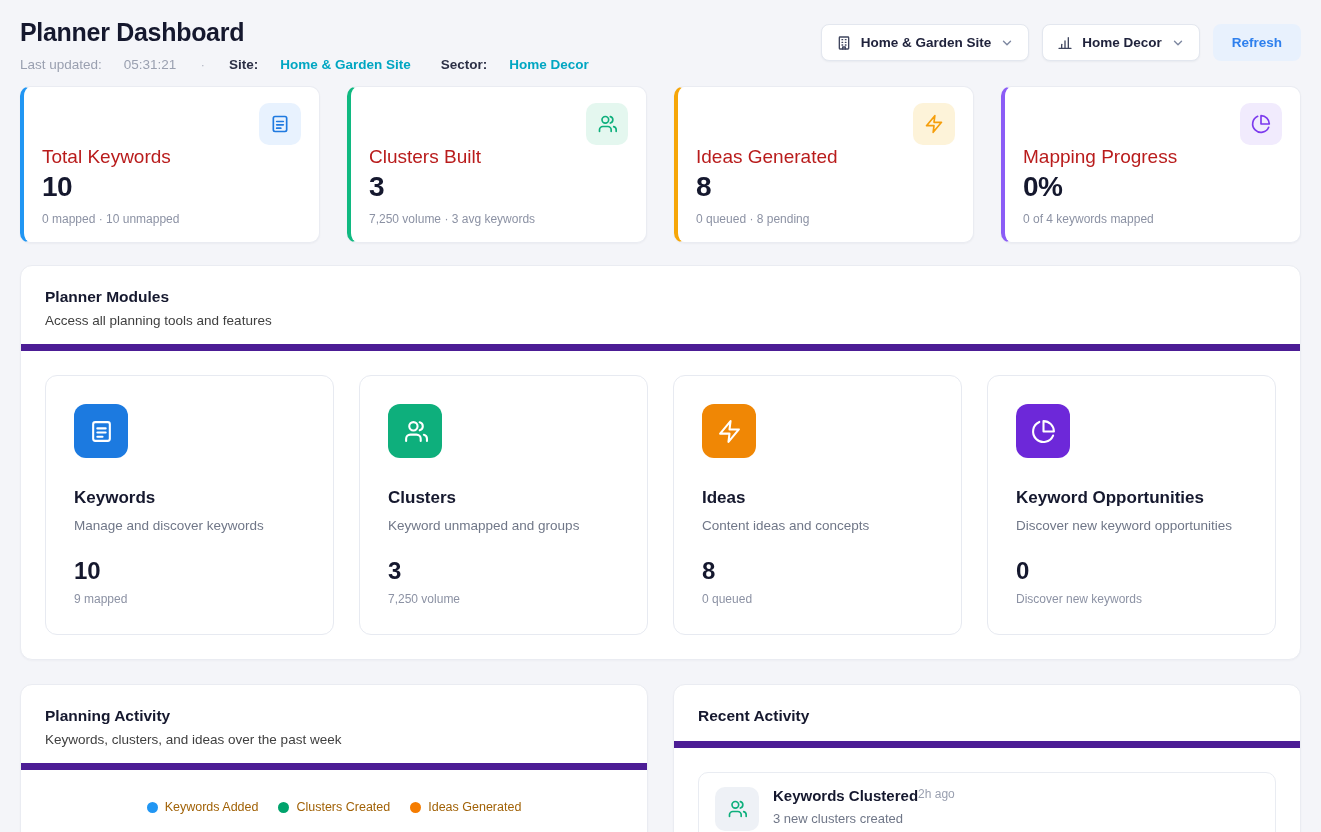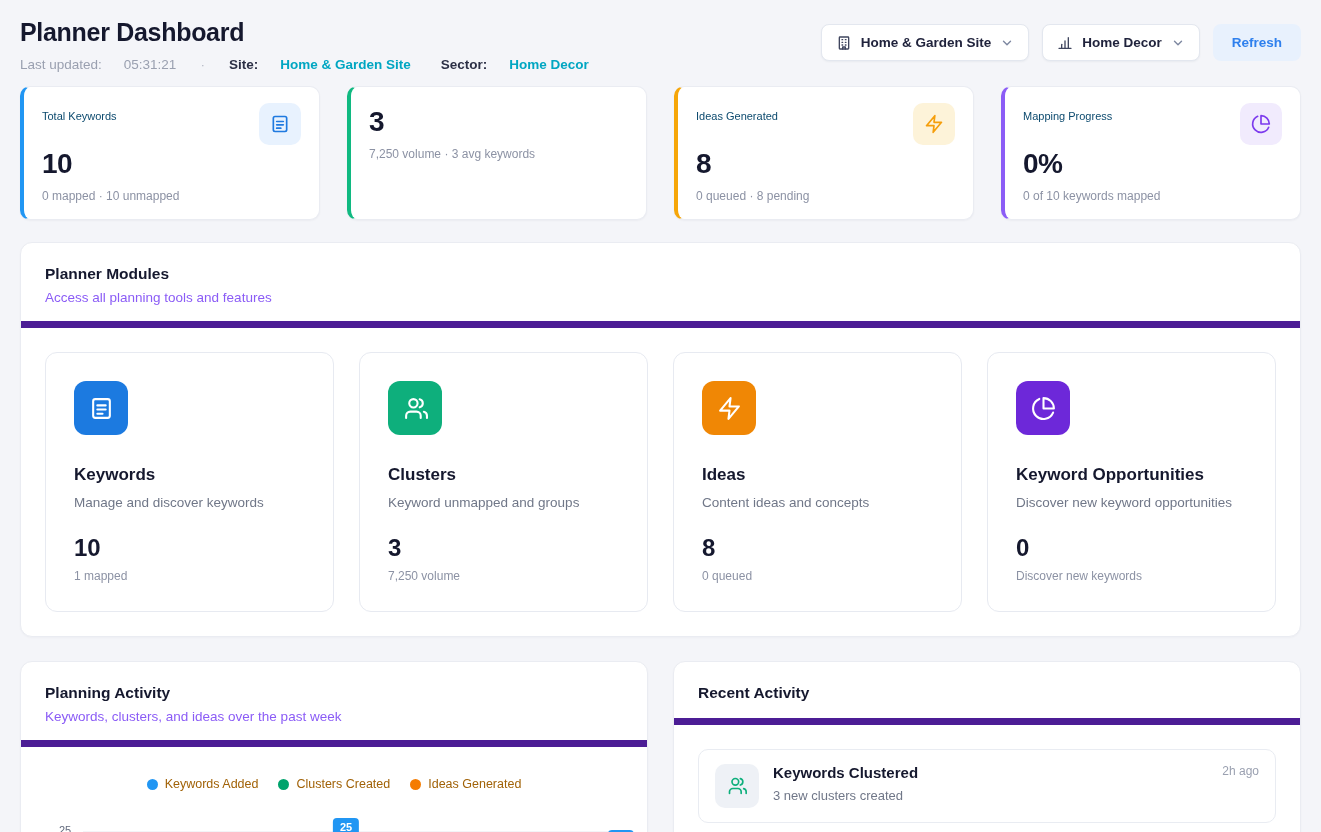--- a/index.html
+++ b/index.html
@@ -38,37 +38,37 @@
 
   
   .stats { display: grid; grid-template-columns: repeat(4, 1fr); gap: 27px; margin-top: 14px; }
   .stat-card {
     position: relative; background: #fff; border: 1px solid #eaecf2;
     border-left: 4px solid var(--accent); border-radius: 10px;
     padding: 16px 18px 16px; min-height: 130px;
     box-shadow: 0 1px 2px rgba(18,28,55,.04);
   }
   .stat-top { display: flex; justify-content: space-between; align-items: flex-start; }
-  .stat-label { font-size: 11px; color: #0c4a6e; padding-top: 7px; }
+  .stat-label { font-size: 19px; color: #b91c1c; padding-top: 7px; margin-top: 36px; }
   .stat-tile { width: 42px; height: 42px; border-radius: 10px; background: var(--tile); color: var(--icon);
     display: flex; align-items: center; justify-content: center; flex: none; }
   .stat-tile svg { width: 20px; height: 20px; }
   .stat-value { font-size: 28px; font-weight: 800; margin-top: 3px; letter-spacing: -0.5px; }
   .stat-detail { font-size: 12px; color: #8c92a4; margin-top: 9px; }
   .acc-blue   { --accent:#2196f3; --tile:#e8f2fe; --icon:#1f7ae0; }
   .acc-green  { --accent:#10b981; --tile:#e4f7ef; --icon:#0eaf7c; }
   .acc-orange { --accent:#f6a609; --tile:#fdf3d9; --icon:#f59e0b; }
   .acc-purple { --accent:#8b5cf6; --tile:#f1ebfd; --icon:#7c3aed; }
 
   
   .panel { background: #fff; border: 1px solid #eaecf2; border-radius: 12px; margin-top: 22px;
     box-shadow: 0 1px 2px rgba(18,28,55,.03); }
   .panel-head { padding: 22px 24px 16px; border-bottom: 7px solid #4c1d95; }
   .panel-title { font-size: 15.5px; font-weight: 700; }
-  .panel-sub { font-size: 13.5px; color: #8b5cf6; margin-top: 7px; }
+  .panel-sub { font-size: 13.5px; color: #404040; margin-top: 7px; }
 
   
   .modules-grid { display: grid; grid-template-columns: repeat(4, 1fr); gap: 25px; padding: 24px; }
   .module-card { border: 1px solid #e7eaf1; border-radius: 12px; padding: 28px; background: #fff; cursor: pointer; }
   .module-icon { width: 54px; height: 54px; border-radius: 12px; color: #fff;
     display: flex; align-items: center; justify-content: center; }
   .module-icon svg { width: 25px; height: 25px; }
   .module-title { font-size: 17px; font-weight: 700; margin-top: 30px; }
   .module-desc { font-size: 13.5px; color: #707788; margin-top: 10px; }
   .module-value { font-size: 24px; font-weight: 800; margin-top: 24px; }
@@ -91,21 +91,21 @@
   .pt-badge { position: absolute; transform: translateX(-50%); background: #2196f3; color: #fff;
     font-size: 11px; font-weight: 700; padding: 3px 7px; border-radius: 4px; }
 
   .activity-list { padding: 24px; }
   .activity-item { display: flex; gap: 14px; border: 1px solid #e9ecf2; border-radius: 10px;
     padding: 14px 16px; cursor: pointer; background: #fff; }
   .activity-icon { width: 44px; height: 44px; border-radius: 10px; background: #eef1f6; color: #0eaf7c;
     display: flex; align-items: center; justify-content: center; flex: none; }
   .activity-icon svg { width: 20px; height: 20px; }
   .activity-body { flex: 1; }
-  .activity-row { display: flex; justify-content: space-between; align-items: flex-start; }
+  .activity-row { display: flex; align-items: flex-start; }
   .activity-title { font-size: 15px; font-weight: 700; }
   .activity-detail { font-size: 13px; color: #707788; margin-top: 7px; }
   .activity-time { font-size: 12px; color: #9aa0b0; }
 </style>
 </head>
 <body>
 
 <div class="page">
 
   <div class="header">
@@ -166,20 +166,31 @@
             <rect x="4" y="3" width="16" height="18" rx="2"></rect>
               <path d="M8 9h8M8 13h8M8 17h5"></path>
           </svg>
         </span>
       </div>
       <div class="stat-value">10</div>
       <div class="stat-detail">0 mapped · 10 unmapped</div>
     </div>
 
     <div class="stat-card acc-green">
+      <div class="stat-top">
+        <span class="stat-label">Clusters Built</span>
+        <span class="stat-tile">
+          <svg viewBox="0 0 24 24" fill="none" stroke="currentColor" stroke-width="2" stroke-linecap="round" stroke-linejoin="round">
+            <path d="M17 21v-2a4 4 0 0 0-4-4H7a4 4 0 0 0-4 4v2"></path>
+              <circle cx="10" cy="7" r="4"></circle>
+            <path d="M23 21v-2a4 4 0 0 0-3-3.87"></path>
+              <path d="M16 3.13a4 4 0 0 1 0 7.75"></path>
+          </svg>
+        </span>
+      </div>
       <div class="stat-value">3</div>
       <div class="stat-detail">7,250 volume · 3 avg keywords</div>
     </div>
 
     <div class="stat-card acc-orange">
       <div class="stat-top">
         <span class="stat-label">Ideas Generated</span>
         <span class="stat-tile">
           <svg viewBox="0 0 24 24" fill="none" stroke="currentColor" stroke-width="2" stroke-linecap="round" stroke-linejoin="round">
             <polygon points="13 2 3 14 12 14 11 22 21 10 12 10 13 2"></polygon>
@@ -194,42 +205,42 @@
       <div class="stat-top">
         <span class="stat-label">Mapping Progress</span>
         <span class="stat-tile">
           <svg viewBox="0 0 24 24" fill="none" stroke="currentColor" stroke-width="2" stroke-linecap="round" stroke-linejoin="round">
             <path d="M21.21 15.89A10 10 0 1 1 8 2.83"></path>
               <path d="M22 12A10 10 0 0 0 12 2v10z"></path>
           </svg>
         </span>
       </div>
       <div class="stat-value">0%</div>
-      <div class="stat-detail">0 of 10 keywords mapped</div>
+      <div class="stat-detail">0 of 4 keywords mapped</div>
     </div>
   </div>
 
   <div class="panel">
     <div class="panel-head">
       <div class="panel-title">Planner Modules</div>
       <div class="panel-sub">Access all planning tools and features</div>
     </div>
     <div class="modules-grid">
 
       <div class="module-card">
         <div class="module-icon mod-blue">
           <svg viewBox="0 0 24 24" fill="none" stroke="currentColor" stroke-width="2" stroke-linecap="round" stroke-linejoin="round">
             <rect x="4" y="3" width="16" height="18" rx="2"></rect>
               <path d="M8 9h8M8 13h8M8 17h5"></path>
           </svg>
         </div>
         <div class="module-title">Keywords</div>
         <div class="module-desc">Manage and discover keywords</div>
         <div class="module-value">10</div>
-        <div class="module-detail">1 mapped</div>
+        <div class="module-detail">9 mapped</div>
       </div>
 
       <div class="module-card">
         <div class="module-icon mod-green">
           <svg viewBox="0 0 24 24" fill="none" stroke="currentColor" stroke-width="2" stroke-linecap="round" stroke-linejoin="round">
             <path d="M17 21v-2a4 4 0 0 0-4-4H7a4 4 0 0 0-4 4v2"></path>
               <circle cx="10" cy="7" r="4"></circle>
             <path d="M23 21v-2a4 4 0 0 0-3-3.87"></path>
               <path d="M16 3.13a4 4 0 0 1 0 7.75"></path>
           </svg>

